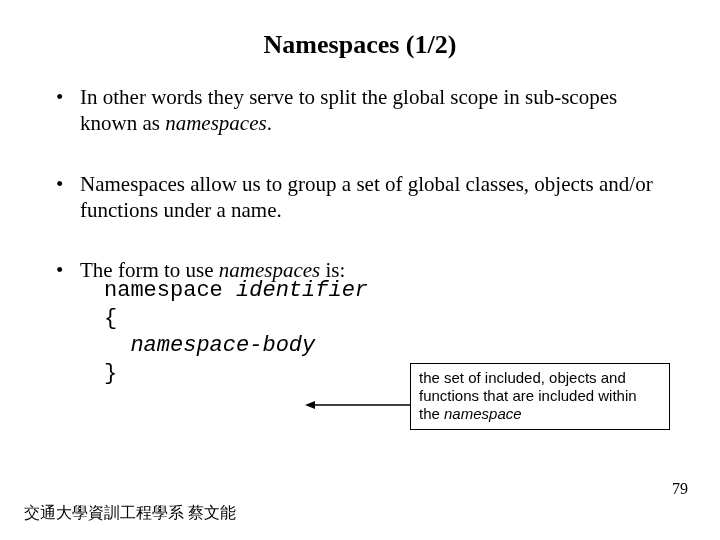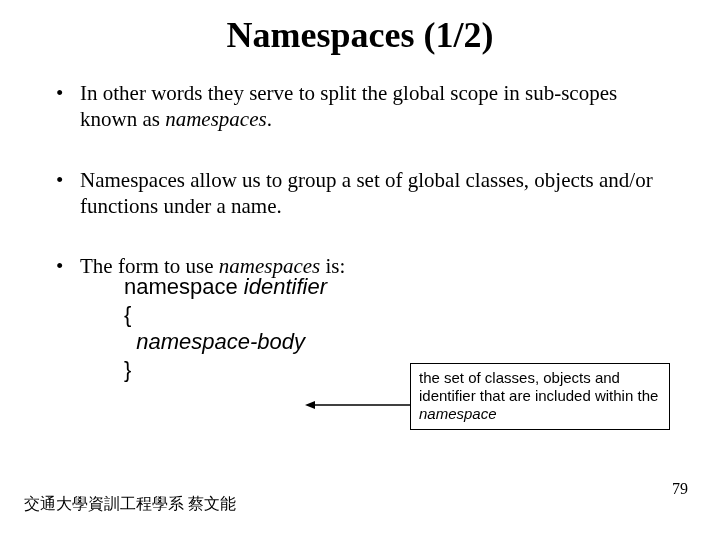--- a/index.html
+++ b/index.html
@@ -14,23 +14,23 @@
     overflow: hidden;
   }
   .slide {
     width: 720px;
     height: 540px;
     position: relative;
     box-sizing: border-box;
   }
   .title {
     text-align: center;
-    font-size: 36px;
+    font-size: 26px;
     font-weight: bold;
-    padding-top: 14px;
+    padding-top: 30px;
     padding-bottom: 10px;
   }
   .content {
     padding: 14px 50px 0 50px;
     font-size: 21px;
     line-height: 1.25;
   }
   ul.bullets {
     list-style: none;
     padding: 0;
@@ -43,24 +43,24 @@
   }
   ul.bullets > li::before {
     content: "•";
     position: absolute;
     left: 6px;
     top: 0;
     font-size: 21px;
   }
   .italic { font-style: italic; }
   .code-block {
-    font-family: Liberation Sans, sans-serif;
+    font-family: Liberation Mono, monospace;
     font-size: 22px;
     line-height: 1.25;
-    margin-left: 44px;
+    margin-left: 24px;
     margin-top: -6px;
     white-space: pre;
   }
   .callout-area {
     position: absolute;
     left: 410px;
     top: 363px;
     width: 260px;
   }
   .callout-box {
@@ -73,21 +73,21 @@
   }
   .arrow {
     position: absolute;
     left: 305px;
     top: 400px;
     width: 105px;
     height: 10px;
   }
   .footer {
     position: absolute;
-    bottom: 25px;
+    bottom: 16px;
     left: 24px;
     font-family: "PMingLiU","MingLiU","SimSun",serif;
     font-size: 16px;
   }
   .pagenum {
     position: absolute;
     bottom: 42px;
     right: 32px;
     font-size: 16px;
     font-family:"Times New Roman", serif;
@@ -119,20 +119,20 @@
     </ul>
   </div>
 
   <svg class="arrow" viewBox="0 0 105 10">
     <line x1="8" y1="5" x2="105" y2="5" stroke="#000" stroke-width="1.4"></line>
     <polygon points="0,5 10,1 10,9" fill="#000"></polygon>
   </svg>
 
   <div class="callout-area">
     <div class="callout-box">
-      <span>the set of classes, objects and identifier that are included within the </span><span class="italic">namespace</span>
+      <span>the set of included, objects and functions that are included within the </span><span class="italic">namespace</span>
     </div>
   </div>
 
   <div class="footer">交通大學資訓工程學系 蔡文能</div>
   <div class="pagenum">79</div>
 
 </div>
 
 </body></html>

